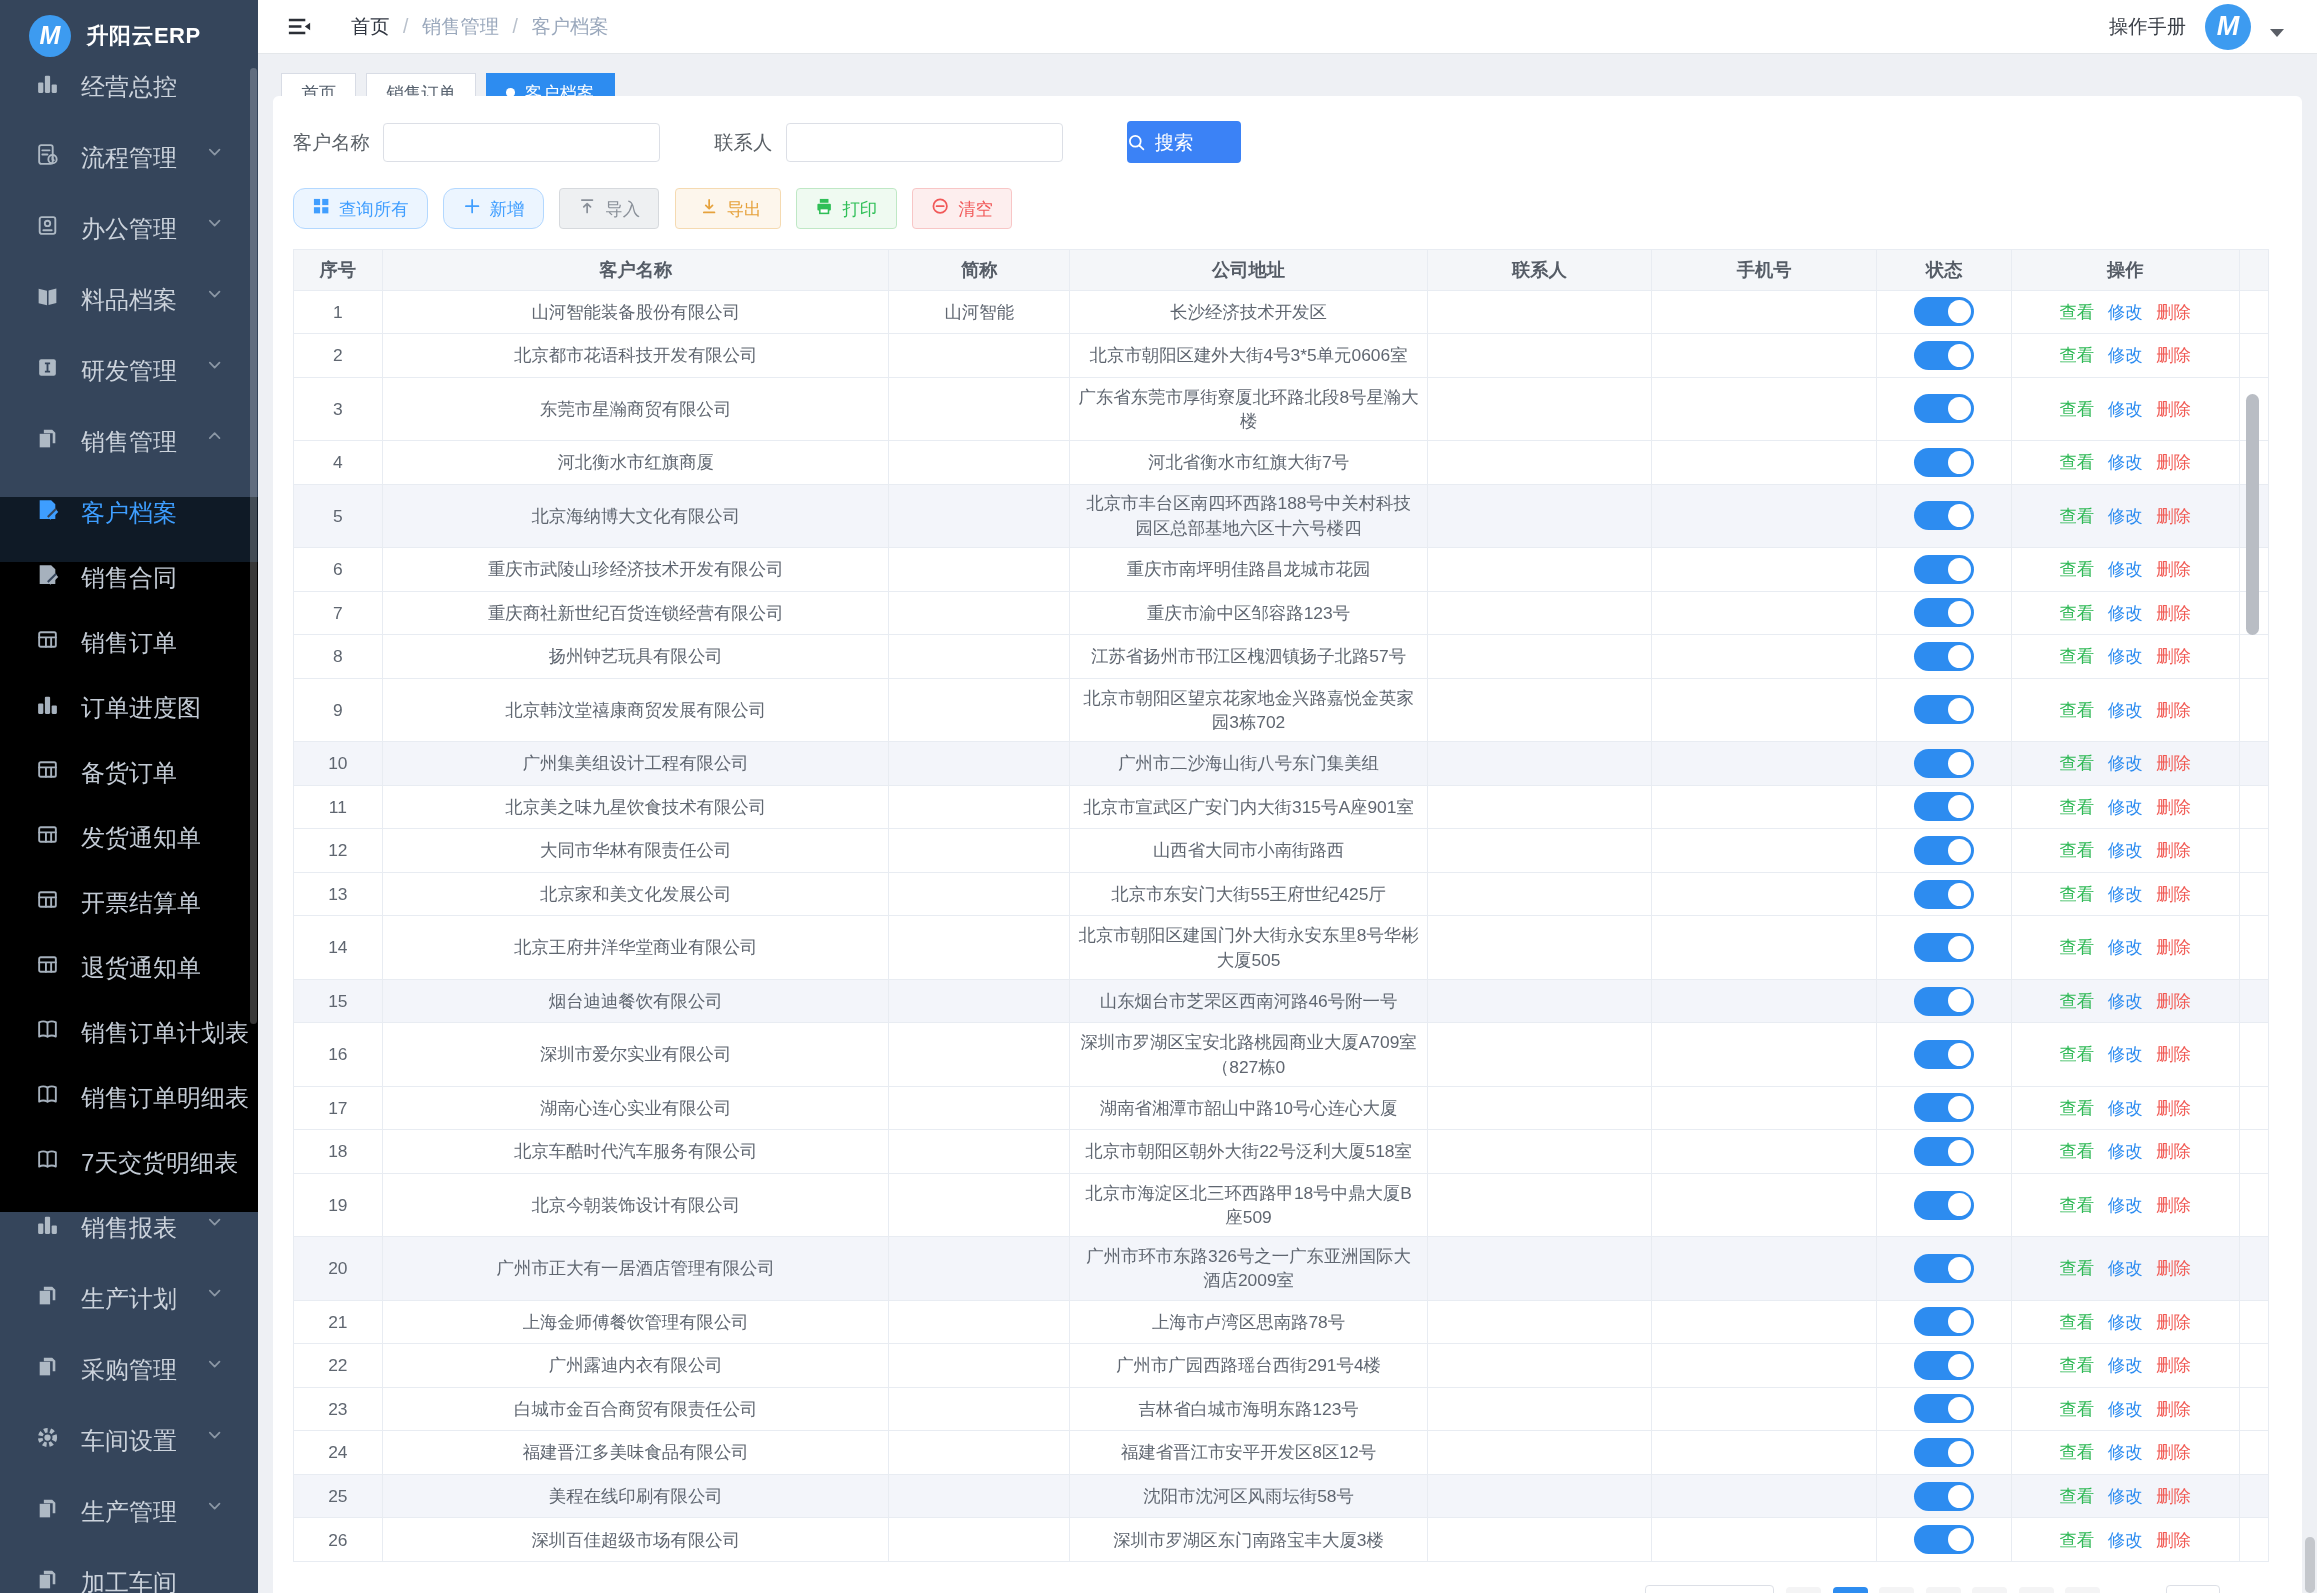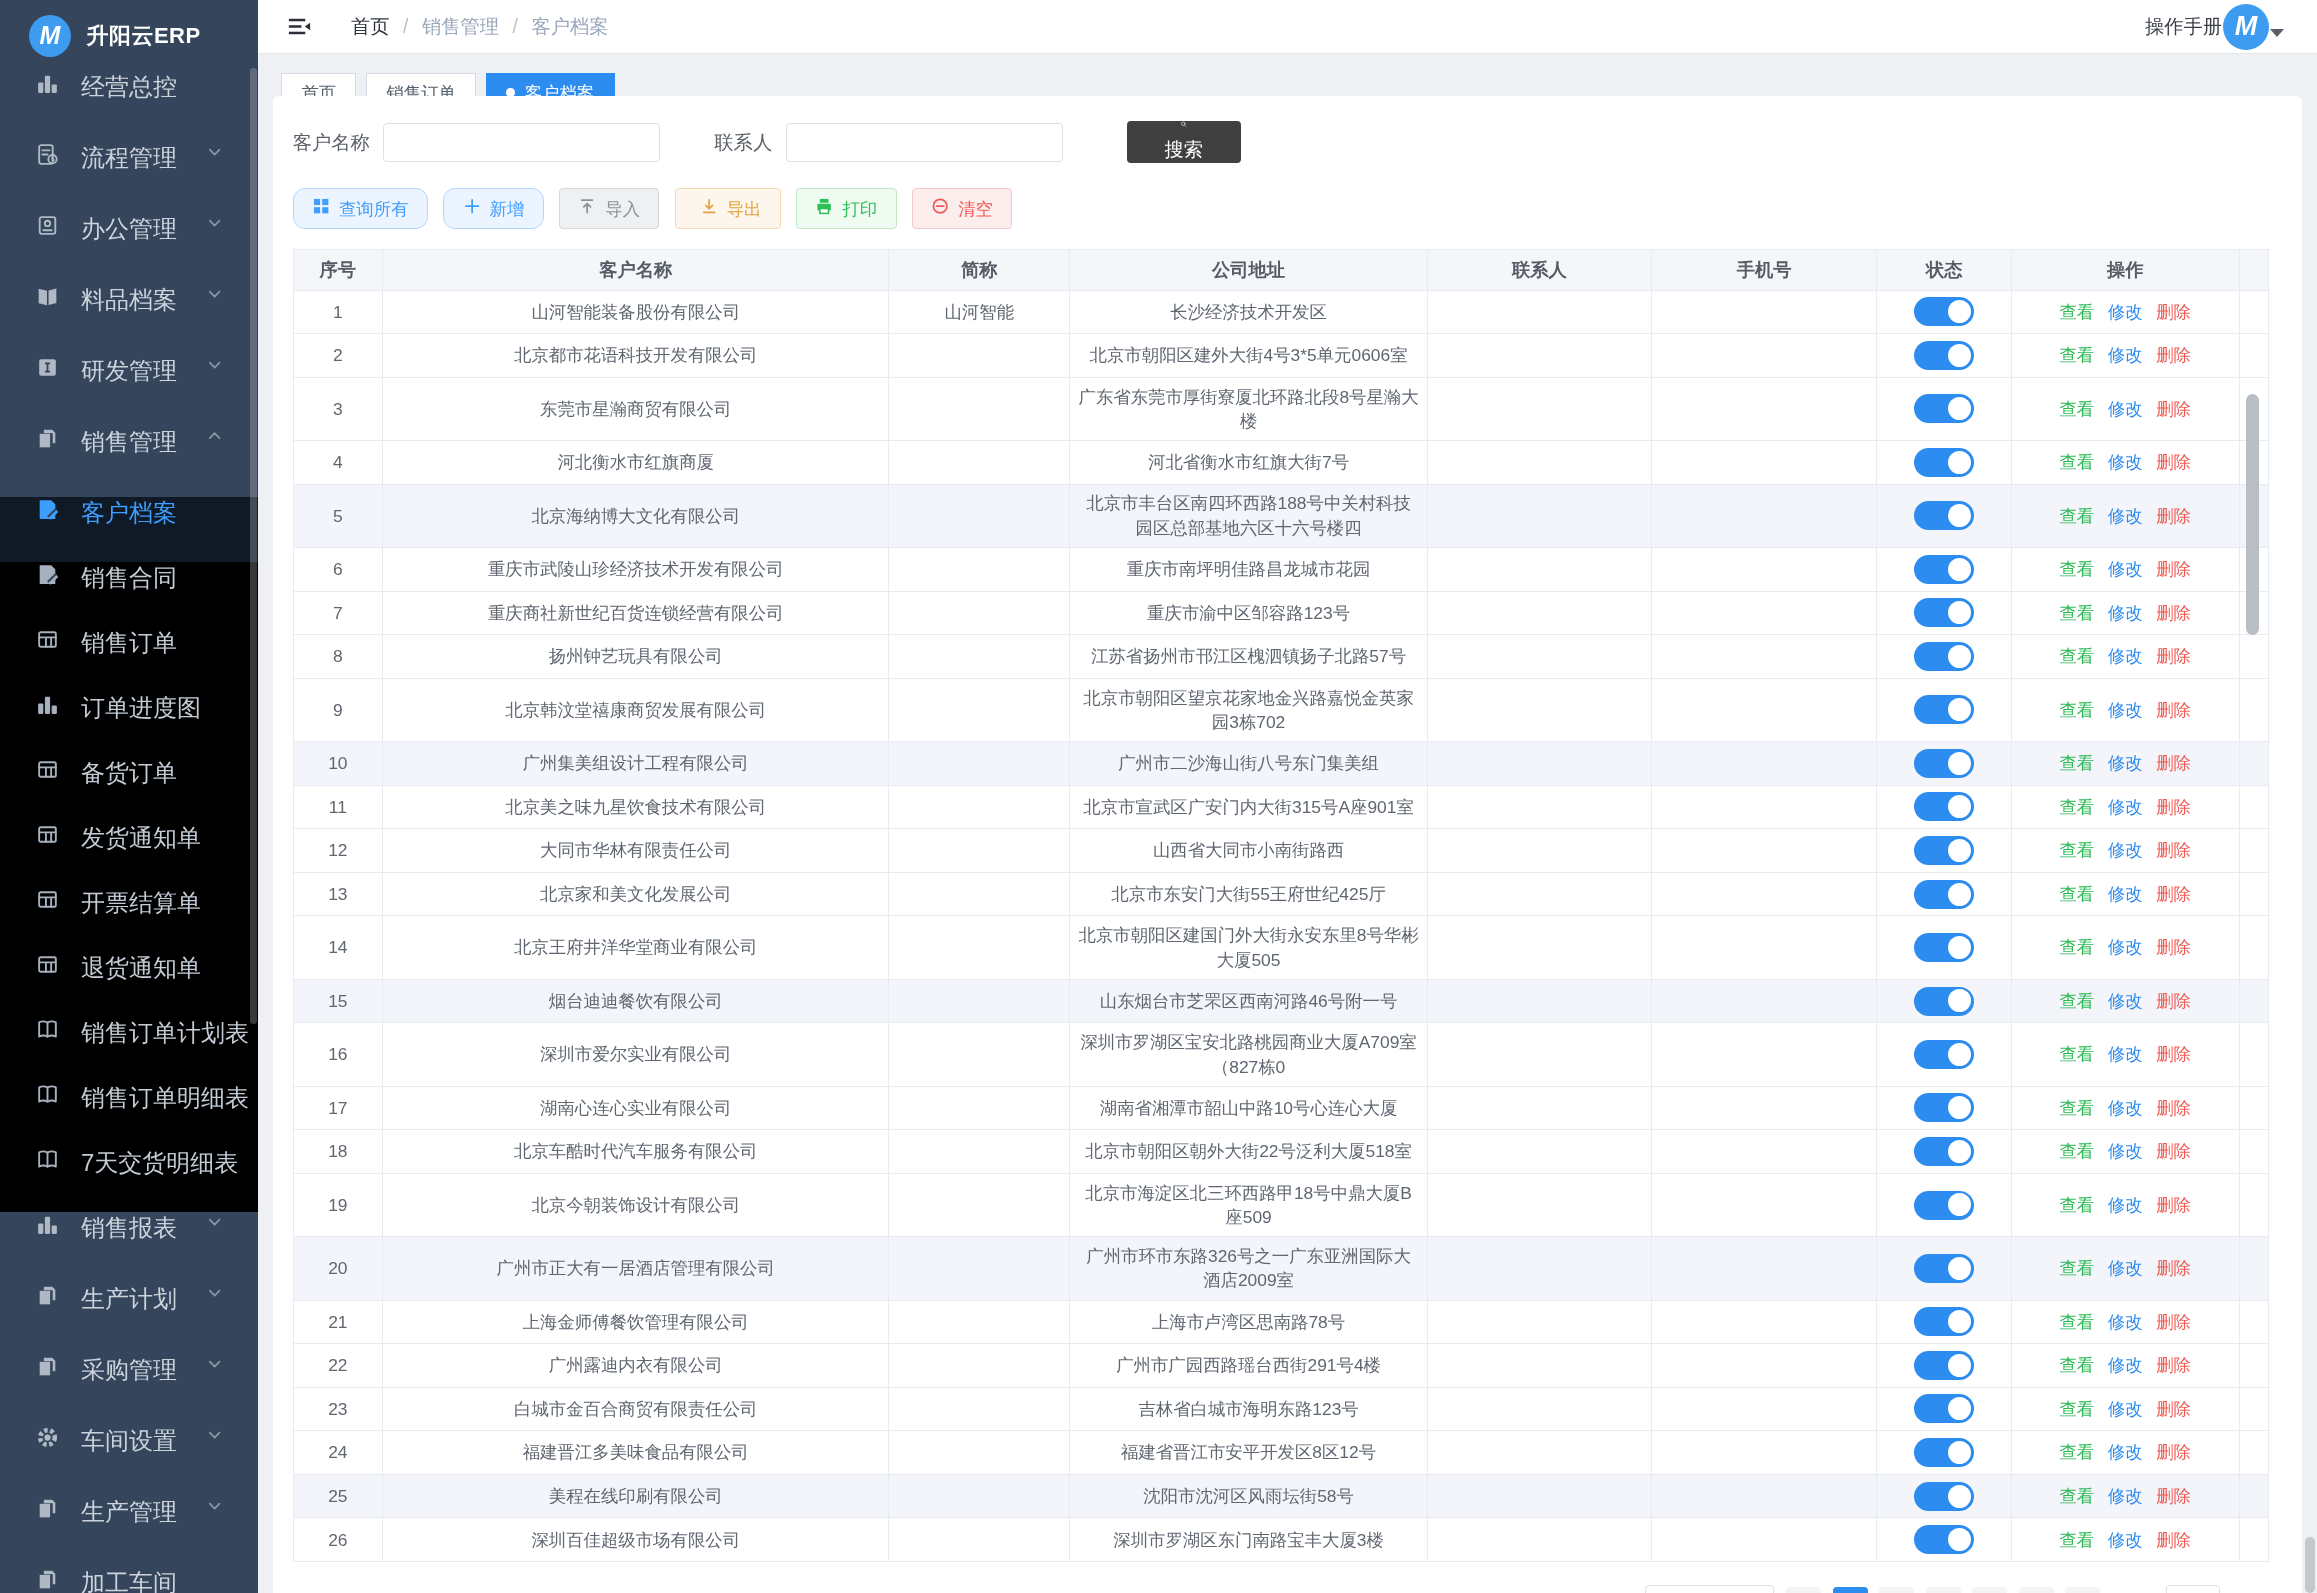--- a/index.html
+++ b/index.html
@@ -32,21 +32,21 @@
   
   .main { flex:1 1 auto; display:flex; flex-direction:column; height:1593px; position:relative; }
   .topbar { height:54px; background:#ffffff; border-bottom:1px solid #e4e7ea;
     display:flex; align-items:center; padding:0 33px 0 27px; flex:0 0 54px; }
   .collapse-btn { width:29px; height:29px; color:#2b2f36; cursor:pointer; }
   .collapse-btn svg { width:29px; height:29px; display:block; }
   .breadcrumb { display:flex; align-items:center; margin-left:37px; font-size:19.3px; gap:13.5px; }
   .bc-home { color:#2f3540; cursor:pointer; }
   .bc-sep { color:#b8c0cb; }
   .bc-dim { color:#9aa8bc; }
-  .topbar-right { margin-left:auto; display:flex; align-items:center; gap:1px; }
+  .topbar-right { margin-left:auto; display:flex; align-items:center; gap:19px; }
   .manual { font-size:19.3px; color:#3a3f47; cursor:pointer; }
   .avatar { width:46px; height:46px; border-radius:50%; background:#3d9bf0; color:#fff;
     display:flex; align-items:center; justify-content:center; font-weight:bold;
     font-style:italic; font-size:27px; cursor:pointer; }
   .caret-down { width:0; height:0; border-left:7.7px solid transparent; border-right:7.7px solid transparent;
     border-top:8.7px solid #5a5e66; margin-top:13.5px; cursor:pointer; }
 
   .content { flex:1 1 auto; background:#eef0f4; padding:0 15.4px; display:flex; flex-direction:column; }
   .tabs-strip { height:23px; overflow:hidden; padding-left:7.7px; display:flex; gap:9.7px;
     margin-top:19.3px; flex:0 0 23px; }
@@ -56,23 +56,23 @@
   .tab .tab-dot { width:8.7px; height:8.7px; border-radius:50%; background:#fff; }
 
   .card { background:#fff; border-radius:5.8px; flex:1 1 auto; margin-bottom:0;
     padding:25px 19.3px 23px 19.3px; display:flex; flex-direction:column; position:relative; }
 
   .search-row { display:flex; align-items:center; flex:0 0 auto; }
   .s-label { font-size:19.3px; color:#5a6066; margin-right:13.5px; }
   .s-input { width:277px; height:39px; border:1px solid #dcdfe6; border-radius:3.9px;
     font-size:17.4px; padding:0 11.6px; color:#333; outline:none; }
   .s-label2 { margin-left:54px; }
-  .search-btn { margin-left:64px; width:114px; height:42px; background:#404040; color:#fff;
+  .search-btn { margin-left:64px; width:114px; height:42px; background:#3b82f6; color:#fff;
     border:none; border-radius:3.9px; font-size:19.3px; display:flex; align-items:center;
-    justify-content:flex-start; gap:8.7px; cursor:pointer;flex-direction:column; }
+    justify-content:flex-start; gap:8.7px; cursor:pointer; }
   .search-btn svg { width:19.3px; height:19.3px; }
 
   .toolbar { display:flex; gap:15.4px; margin-top:25px; flex:0 0 auto; }
   .tb-btn { height:41px; padding:0 18.3px; border-radius:3.9px; font-size:17.4px;
     display:flex; align-items:center; gap:8.7px; cursor:pointer; border:1px solid transparent; }
   .tb-btn svg { width:18.3px; height:18.3px; }
   .tb-blue  { background:#ecf5ff; border-color:#b3d8ff; color:#409eff;border-radius:12px; }
   .tb-gray  { background:#eef0f2; border-color:#d6d9dd; color:#8a9099; }
   .tb-orange{ background:#fdf6ec; border-color:#f5dab1; color:#e6a23c;padding-left:24px; }
   .tb-green { background:#effaf1; border-color:#bfe8c5; color:#2fbf57; }

